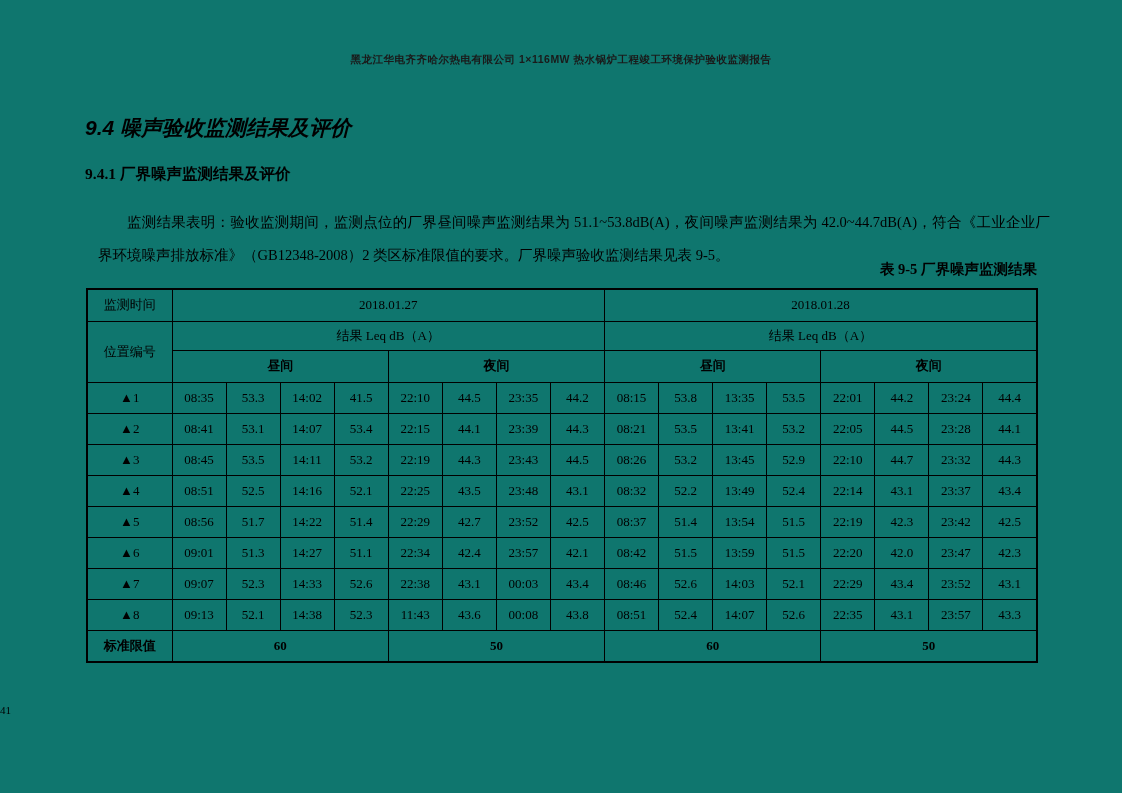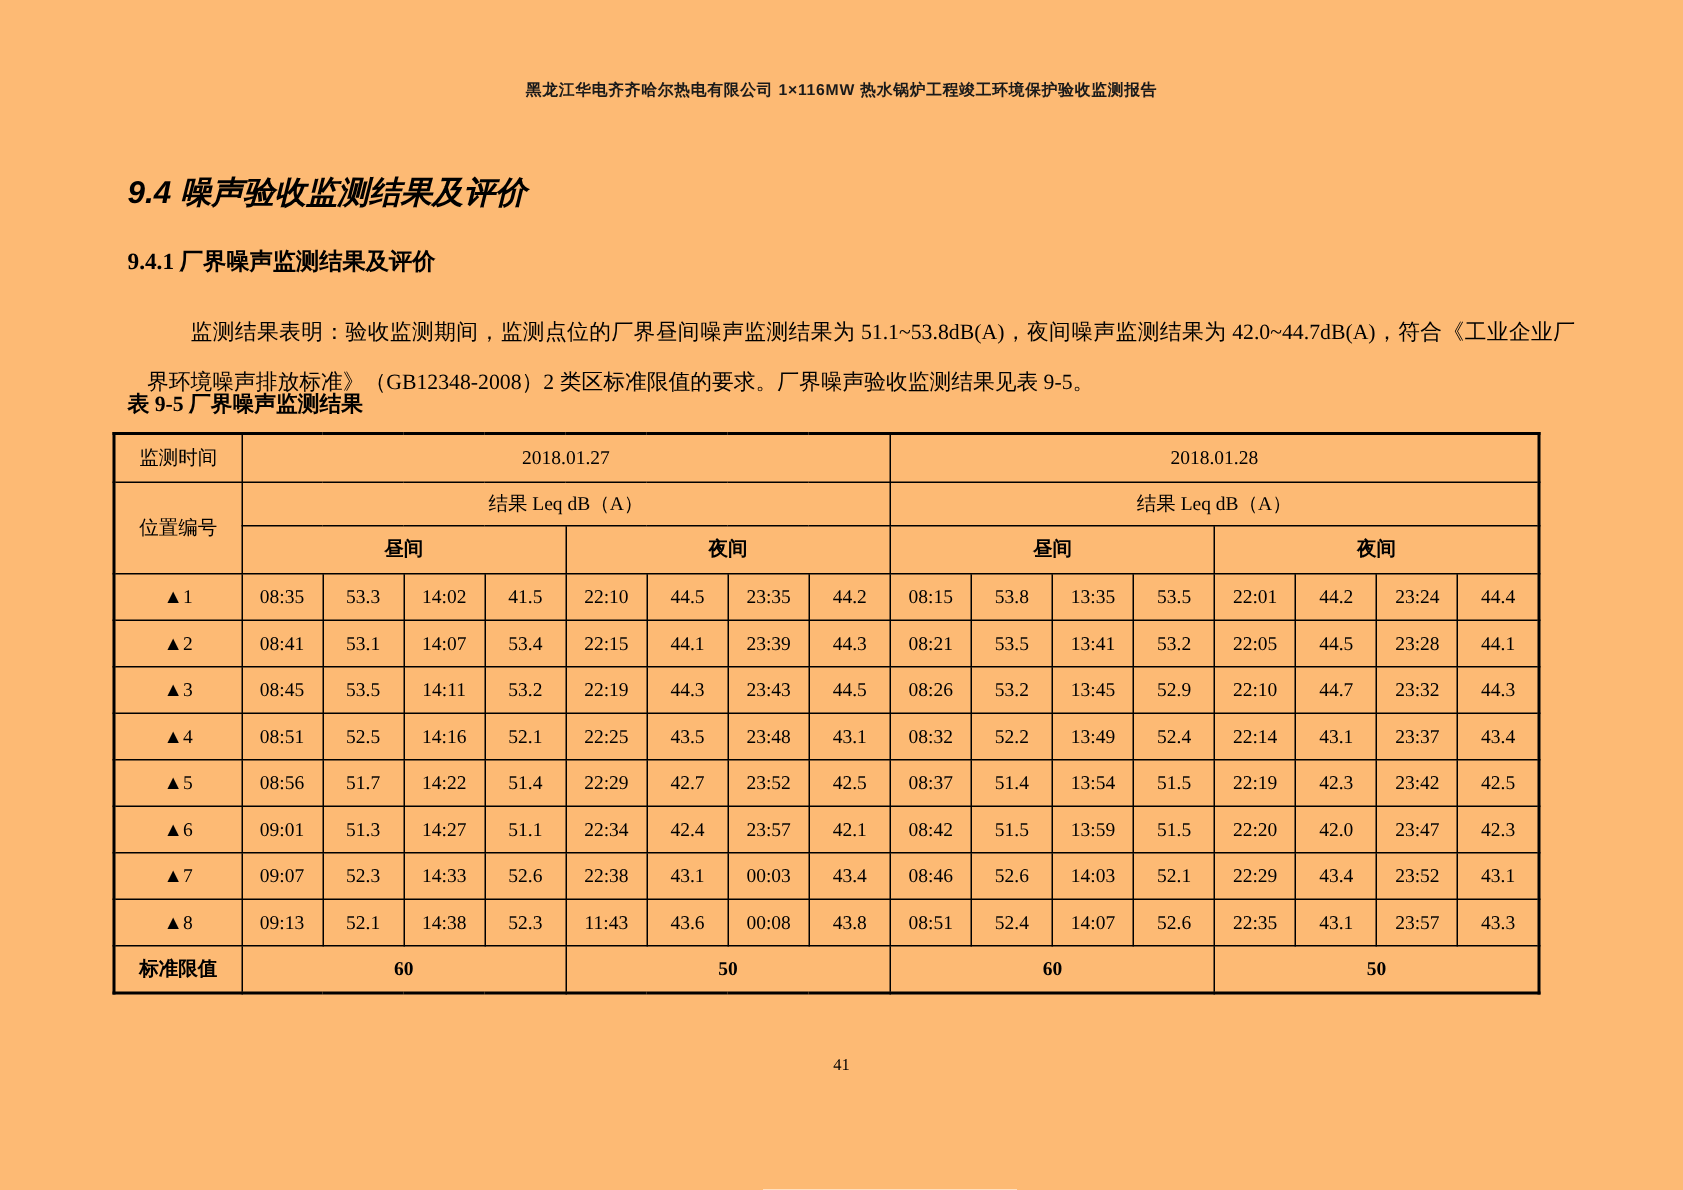--- a/index.html
+++ b/index.html
@@ -1,21 +1,21 @@
 <!DOCTYPE html>
 <html><head>
 <meta charset="utf-8">
 <style>
   * { box-sizing: border-box; }
   html, body { margin: 0; padding: 0; background: #ffffff; }
   .page {
     position: relative;
     width: 1122px;
     height: 793px;
-    background: #fdba74;
+    background: #0f766e;
     color: #000;
     font-family: "Liberation Serif", "DejaVu Serif", serif;
     overflow: hidden;
   }
   .doc-header {
     position: absolute;
     top: 53px; left: 0; right: 0;
     text-align: center;
     font-family: "Liberation Sans", "DejaVu Sans", sans-serif;
     font-weight: 600;
@@ -45,27 +45,27 @@
     font-size: 14.5px;
     line-height: 33px;
     text-align: justify;
     text-indent: 2em;
     margin: 13px;
   }
   .table-title {
     position: absolute;
     top: 260px; left: 85px;
     width: 952px;
-    text-align: left;
+    text-align: right;
     font-size: 14.5px;
     font-weight: bold;
   }
   table.noise {
     position: absolute;
-    top: 288px; left: 75px;
+    top: 288px; left: 86px;
     width: 952px;
     border-collapse: collapse;
     table-layout: fixed;
     border: 2px solid #000;
   }
   table.noise td {
     border: 1px solid #000;
     text-align: center;
     vertical-align: middle;
     font-size: 13px;
@@ -75,21 +75,21 @@
     white-space: nowrap;
   }
   table.noise thead tr.r1 td { height: 32px; }
   table.noise thead tr.r2 td { height: 29px; }
   table.noise thead tr.r3 td { height: 32px; text-align: center; }
   table.noise tfoot td { height: 32px; }
   .bold { font-weight: bold; }
   .page-number {
     position: absolute;
     top: 704px; left: 0; right: 0;
-    text-align: center;
+    text-align: left;
     font-size: 11px;
   }
 </style>
 </head>
 <body>
 
 <div class="page">
 
   <div class="doc-header">黑龙江华电齐齐哈尔热电有限公司 1×116MW 热水锅炉工程竣工环境保护验收监测报告</div>
 

